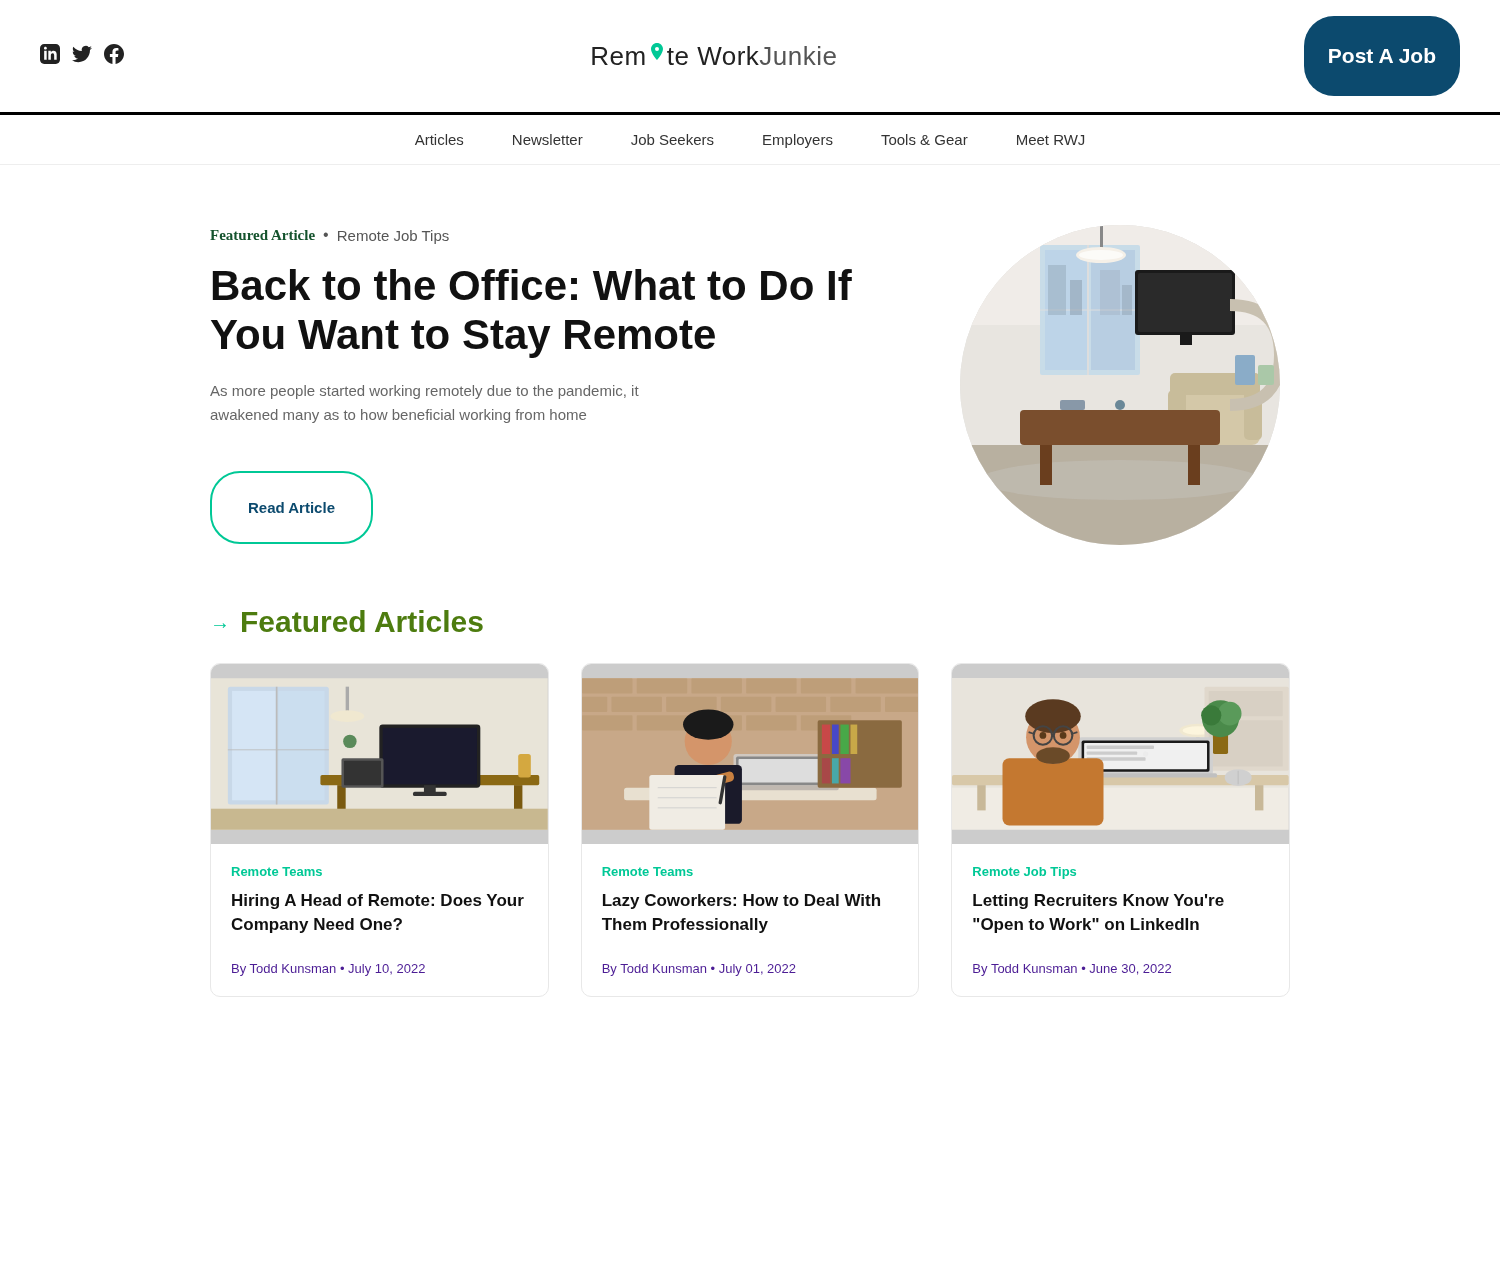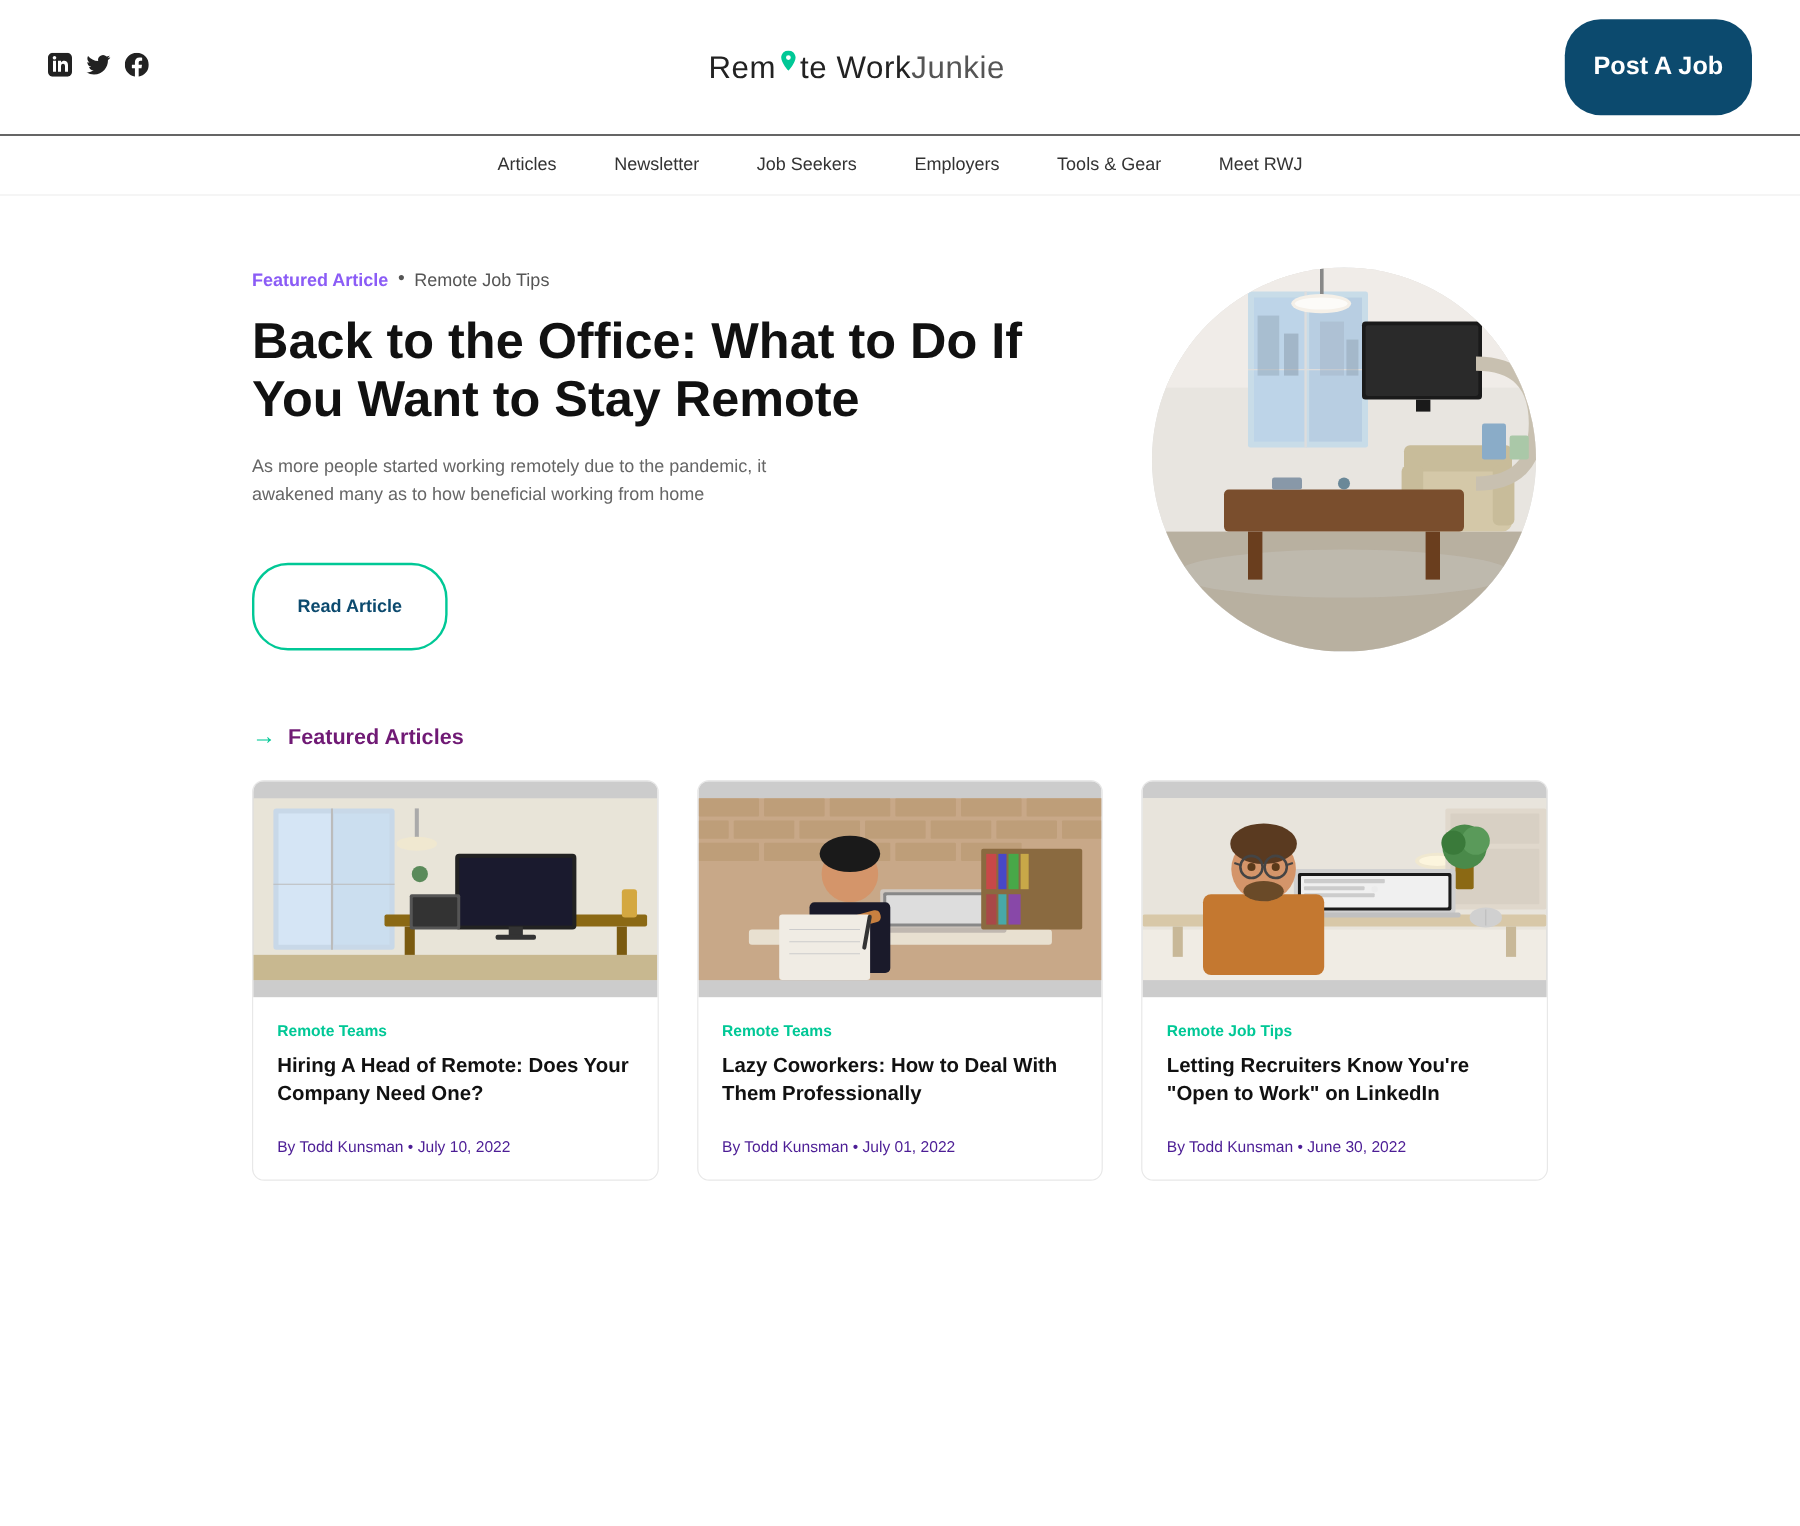--- a/index.html
+++ b/index.html
@@ -4,21 +4,21 @@
   <style>
     * { box-sizing: border-box; margin: 0; padding: 0; }
     body { font-family: -apple-system, BlinkMacSystemFont, 'Segoe UI', sans-serif; color: #222; background: #fff; }
 
     
     .header {
       display: flex;
       align-items: center;
       justify-content: space-between;
       padding: 16px 40px;
-      border-bottom: 1px solid #000000;
+      border-bottom: 3px solid #000000;
     }
     .social-icons { display: flex; gap: 12px; align-items: center; }
     .social-icon { font-size: 18px; color: #222; cursor: pointer; text-decoration: none; }
     .logo { display: flex; align-items: center; font-size: 26px; letter-spacing: 0.5px; }
     .logo-remote { font-weight: 400; color: #222; }
     .logo-junkie { font-weight: 400; color: #555; }
     .logo-pin { display: inline-block; color: #00c896; font-size: 20px; margin: 0 1px; }
     .post-job-btn {
       background: #0c4a6e;
       color: #fff;
@@ -55,23 +55,24 @@
       gap: 40px;
     }
     .hero-content { flex: 1; }
     .hero-label {
       display: flex;
       align-items: center;
       gap: 8px;
       margin-bottom: 18px;
     }
     .featured-badge {
-      color: #8b5cf6;
+      color: #14532d;
       font-weight: 700;
       font-size: 15px;
+      font-family: Liberation Serif, serif;
     }
     .hero-label-dot { color: #555; font-size: 16px; }
     .hero-label-category { color: #555; font-size: 15px; }
     .hero-title {
       font-size: 42px;
       font-weight: 800;
       line-height: 1.15;
       color: #111;
       margin-bottom: 20px;
     }
@@ -114,21 +115,21 @@
       margin: 20px auto 0;
       padding: 0 60px 60px;
     }
     .section-header {
       display: flex;
       align-items: center;
       gap: 10px;
       margin-bottom: 24px;
     }
     .section-arrow { color: #00c896; font-size: 20px; }
-    .section-title { font-size: 18px; font-weight: 600; color: #701a75; }
+    .section-title { font-size: 30px; font-weight: 600; color: #4d7c0f; }
 
     
     .cards-grid {
       display: grid;
       grid-template-columns: repeat(3, 1fr);
       gap: 32px;
     }
     .card {
       border: 1px solid #e8e8e8;
       border-radius: 10px;

